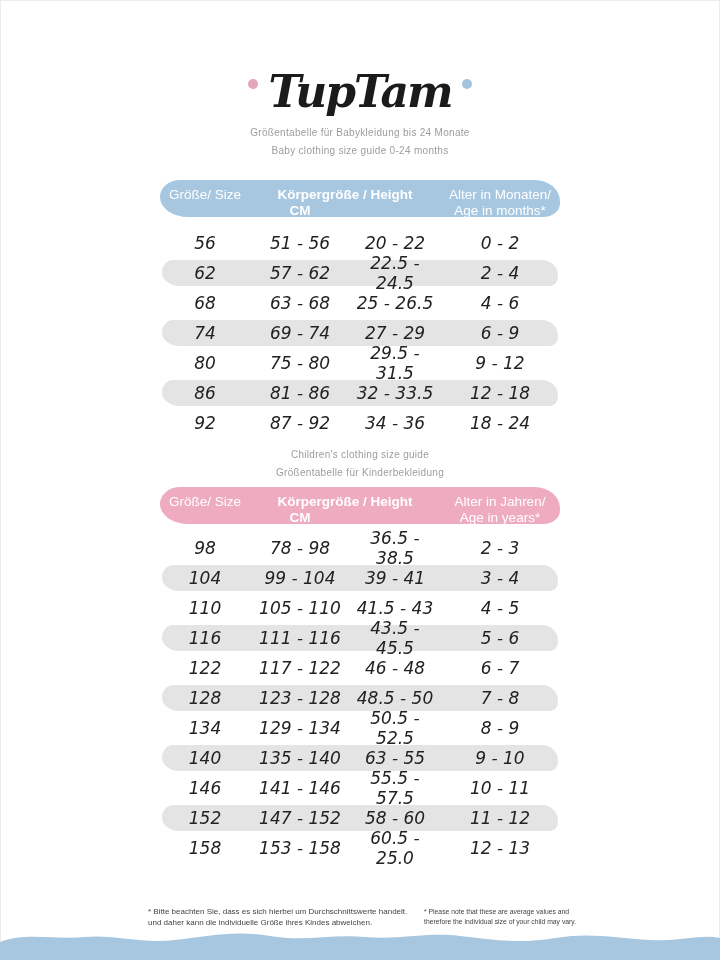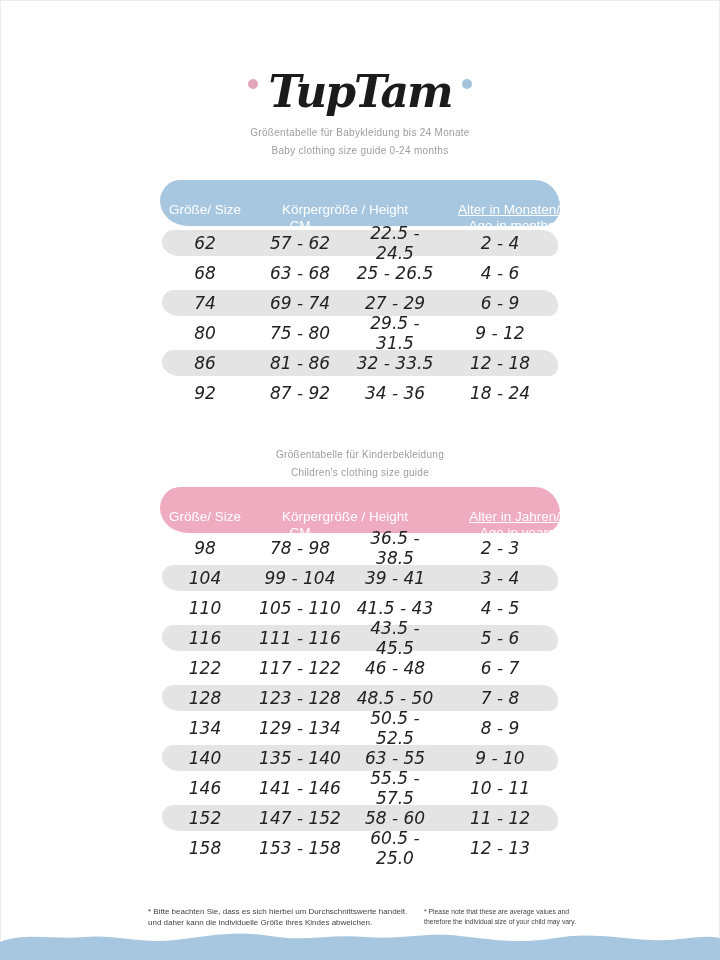--- a/index.html
+++ b/index.html
@@ -28,37 +28,37 @@
   .dot.blue{background:#a3c4dc;margin-left:10px;}
   
   .section-title{
     position:absolute;left:0;right:0;text-align:center;
     color:var(--title-gray);font-size:10px;line-height:18px;letter-spacing:.3px;
   }
   .title-baby{top:124px;}
   .title-kids{top:446px;}
   
   .thead{
-    position:absolute;left:160px;width:400px;height:46px;
-    display:flex;align-items:flex-start;padding-top:22px;
+    position:absolute;left:160px;width:400px;height:37px;
+    display:flex;align-items:flex-start;padding-top:7px;
     color:#ffffff;font-size:13.5px;line-height:16px;
     border-radius:24px 30px 20px 34px / 55% 70% 45% 65%;
   }
   .thead::before{
     content:"";position:absolute;left:-5px;bottom:4px;width:36px;height:22px;
     background:inherit;border-radius:50%;z-index:-1;
   }
   .thead.blue{background:var(--blue);top:180px;}
   .thead.pink{background:var(--pink);top:487px;}
   .h1{width:90px;text-align:center;}
-  .h2{width:190px;text-align:center;}
+  .h2{width:190px;text-align:center;font-weight:bold;}
   .hsub{display:flex;flex-direction:column;}
   .hsub .hcm{width:100px;text-align:center;}
   .hsub .hinch{width:90px;text-align:center;}
-  .h3{width:120px;text-align:right;text-decoration:underline;}
+  .h3{width:120px;text-align:center;}
   
   .tbody{position:absolute;left:160px;width:400px;}
   .tbody-baby{top:228px;}
   .tbody-kids{top:533px;}
   .trow{position:relative;height:30px;display:flex;align-items:center;}
   .trow.stripe::before{
     content:"";position:absolute;left:2px;right:2px;top:2px;bottom:2px;
     background:var(--stripe);
     border-radius:14px 20px 10px 22px / 60% 75% 45% 65%;
   }
@@ -103,20 +103,26 @@
         <span class="hinch">INCH</span>
       </div>
     </div>
     <div class="h3">
       <div>Alter in Monaten/</div>
       <div>Age in months*</div>
     </div>
   </div>
 
   <div class="tbody tbody-baby">
+      <div class="trow">
+        <div class="cell c0">56</div>
+        <div class="cell c1">51 - 56</div>
+        <div class="cell c2">20 - 22</div>
+        <div class="cell c3">0 - 2</div>
+      </div>
       <div class="trow stripe">
         <div class="cell c0">62</div>
         <div class="cell c1">57 - 62</div>
         <div class="cell c2">22.5 - 24.5</div>
         <div class="cell c3">2 - 4</div>
       </div>
       <div class="trow">
         <div class="cell c0">68</div>
         <div class="cell c1">63 - 68</div>
         <div class="cell c2">25 - 26.5</div>
@@ -142,22 +148,22 @@
       </div>
       <div class="trow">
         <div class="cell c0">92</div>
         <div class="cell c1">87 - 92</div>
         <div class="cell c2">34 - 36</div>
         <div class="cell c3">18 - 24</div>
       </div>
     </div>
 
   <div class="section-title title-kids">
+    <div>Children's clothing size guide</div>
     <div>Größentabelle für Kinderbekleidung</div>
-    <div>Children's clothing size guide</div>
   </div>
 
   <div class="thead pink">
     <div class="h1">Größe/ Size</div>
     <div class="h2">
       <div>Körpergröße / Height</div>
       <div class="hsub">
         <span class="hcm">CM</span>
         <span class="hinch">INCH</span>
       </div>

